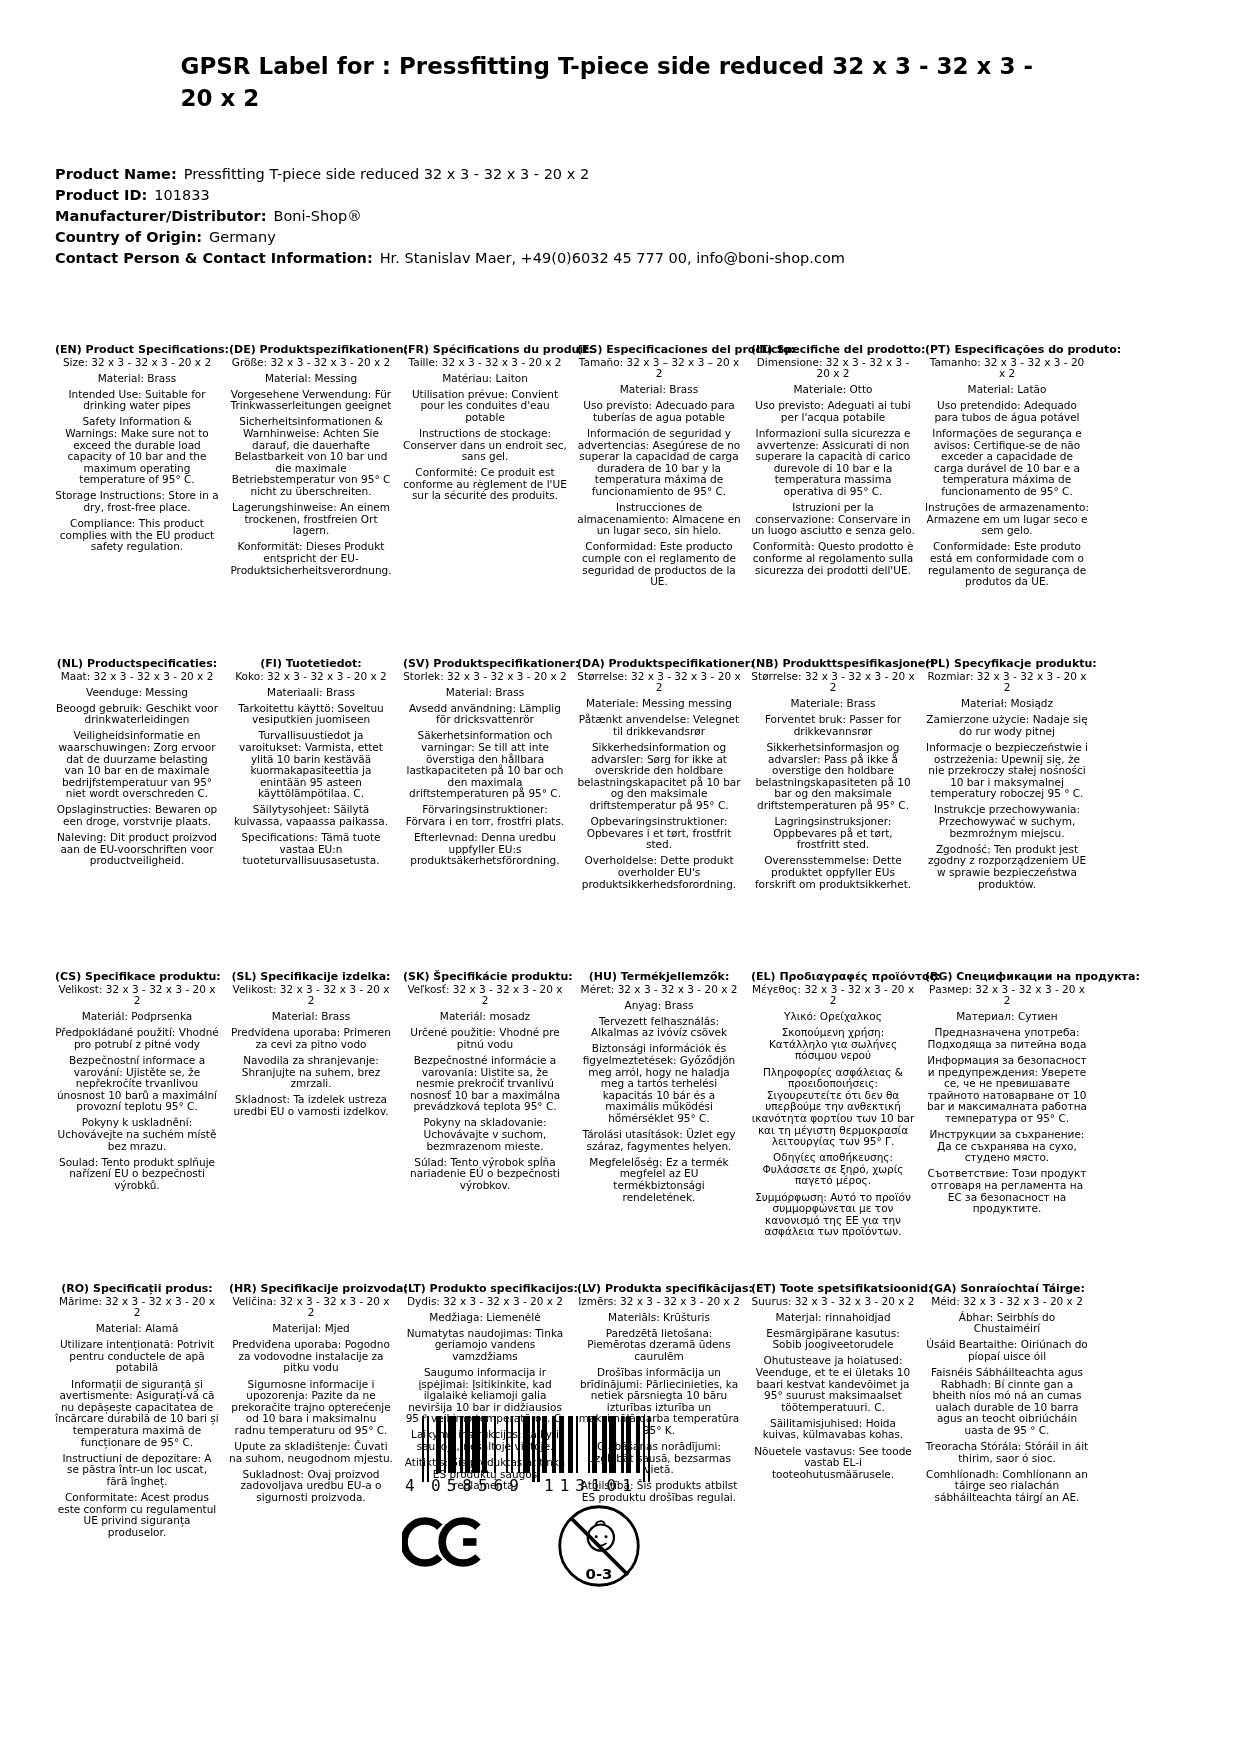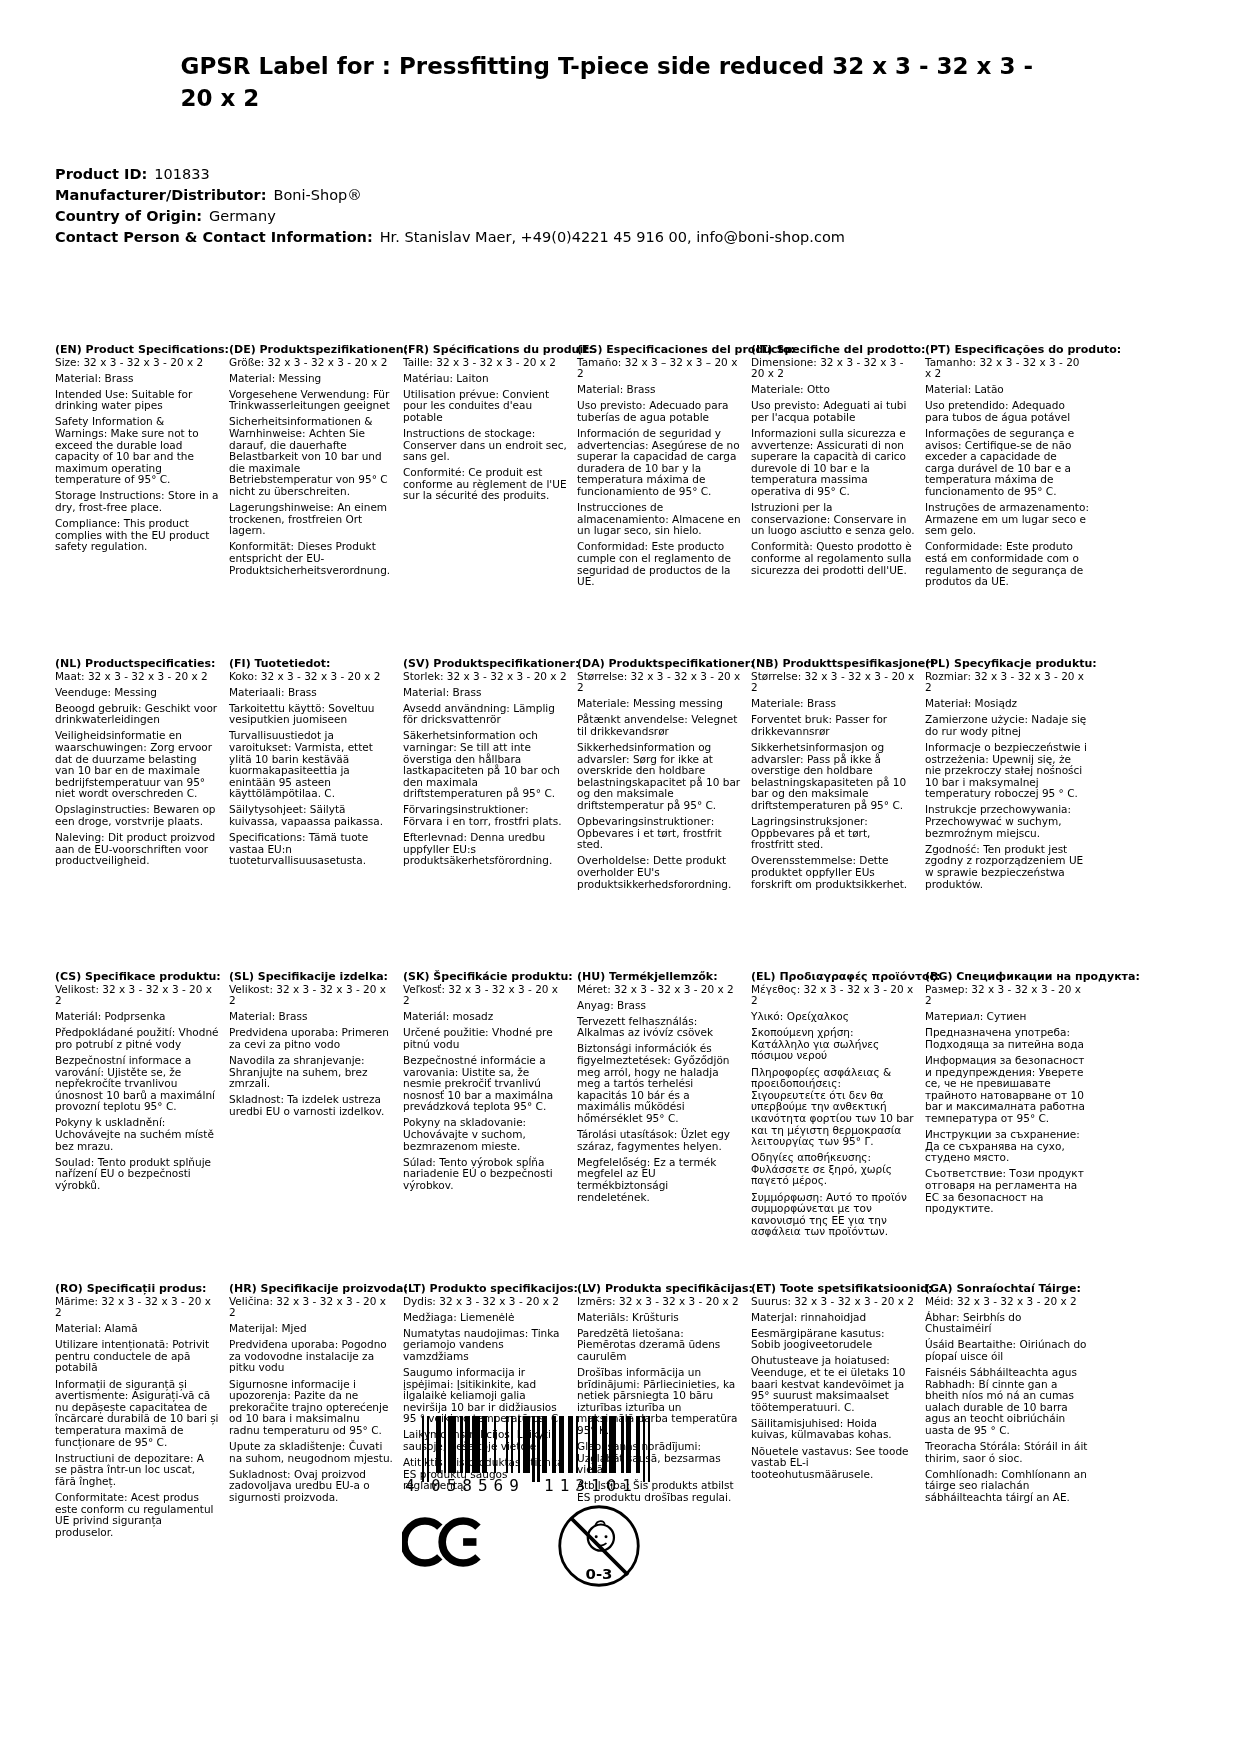--- a/index.html
+++ b/index.html
@@ -15,44 +15,45 @@
   }
   .title-inner { max-width:880px; margin:0 auto; }
   .pinfo { position:absolute; left:55px; top:164px; font-size:14.5px; line-height:21px; }
   .pinfo-row .lbl { font-weight:bold; }
   .pinfo-row .val { margin-left:7px; }
   .grid {
     position:absolute; left:55px; top:344px;
     display:grid; grid-template-columns:repeat(6,174px);
     grid-template-rows:314px 313px 312px auto;
   }
-  .cell { padding-right:10px; font-size:10.5px; line-height:11.6px; overflow-wrap:break-word; }
+  .cell { padding-right:10px; font-size:10.5px; line-height:11.6px; overflow-wrap:break-word;text-align:center; }
   .cell h3 { font-size:11px; line-height:12.5px; white-space:nowrap; font-weight:bold; margin:0; }
   .cell p { margin:0 0 4.5px 0; }
   .barcode-block { position:absolute; left:408px; top:1416px; width:244px; height:88px; }
   .bnum { position:absolute; font-family:"DejaVu Sans Mono", monospace; font-size:16px; top:60px; }
   .bnum1 { left:-3px; }
   .bnum2 { left:23px; letter-spacing:6px; }
   .bnum3 { left:136px; letter-spacing:6px; }
   .ce-block { position:absolute; left:402px; top:1516px; }
   .age-block { position:absolute; left:556px; top:1500px; }
   svg { display:block; }
 </style>
 </head>
 <body>
 
 <div class="title">
   <div class="title-inner">GPSR Label for : Pressfitting T-piece side reduced 32 x 3 - 32 x 3 - 20 x 2</div>
 </div>
 
 <div class="pinfo">
+  <div class="pinfo-row"><span class="lbl">Product Name:</span><span class="val">Pressfitting T-piece side reduced 32 x 3 - 32 x 3 - 20 x 2</span></div>
   <div class="pinfo-row"><span class="lbl">Product ID:</span><span class="val">101833</span></div>
   <div class="pinfo-row"><span class="lbl">Manufacturer/Distributor:</span><span class="val">Boni-Shop®</span></div>
   <div class="pinfo-row"><span class="lbl">Country of Origin:</span><span class="val">Germany</span></div>
-  <div class="pinfo-row"><span class="lbl">Contact Person &amp; Contact Information:</span><span class="val">Hr. Stanislav Maer, +49(0)4221 45 916 00, info@boni-shop.com</span></div>
+  <div class="pinfo-row"><span class="lbl">Contact Person &amp; Contact Information:</span><span class="val">Hr. Stanislav Maer, +49(0)6032 45 777 00, info@boni-shop.com</span></div>
 </div>
 
 <div class="grid" id="spec-grid">
     <div class="cell">
       <h3>(EN) Product Specifications:</h3>
       <p>Size: 32 x 3 - 32 x 3 - 20 x 2</p>
       <p>Material: Brass</p>
       <p>Intended Use: Suitable for drinking water pipes</p>
       <p>Safety Information &amp; Warnings: Make sure not to exceed the durable load capacity of 10 bar and the maximum operating temperature of 95° C.</p>
       <p>Storage Instructions: Store in a dry, frost-free place.</p>

